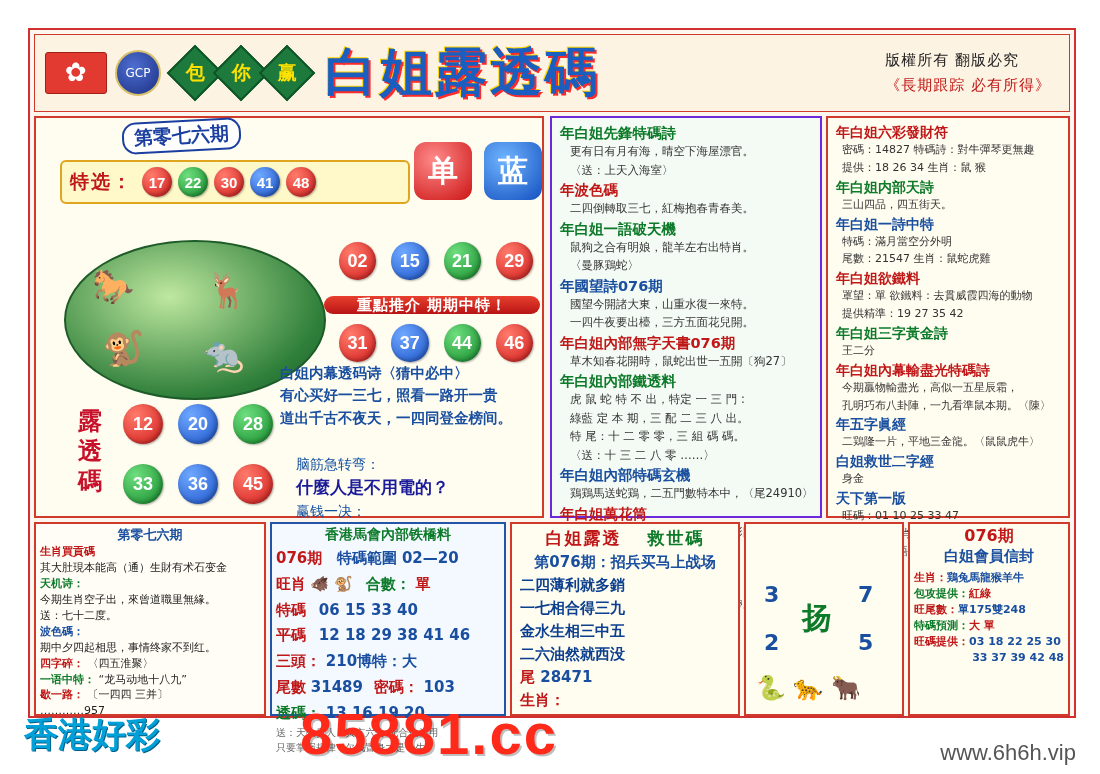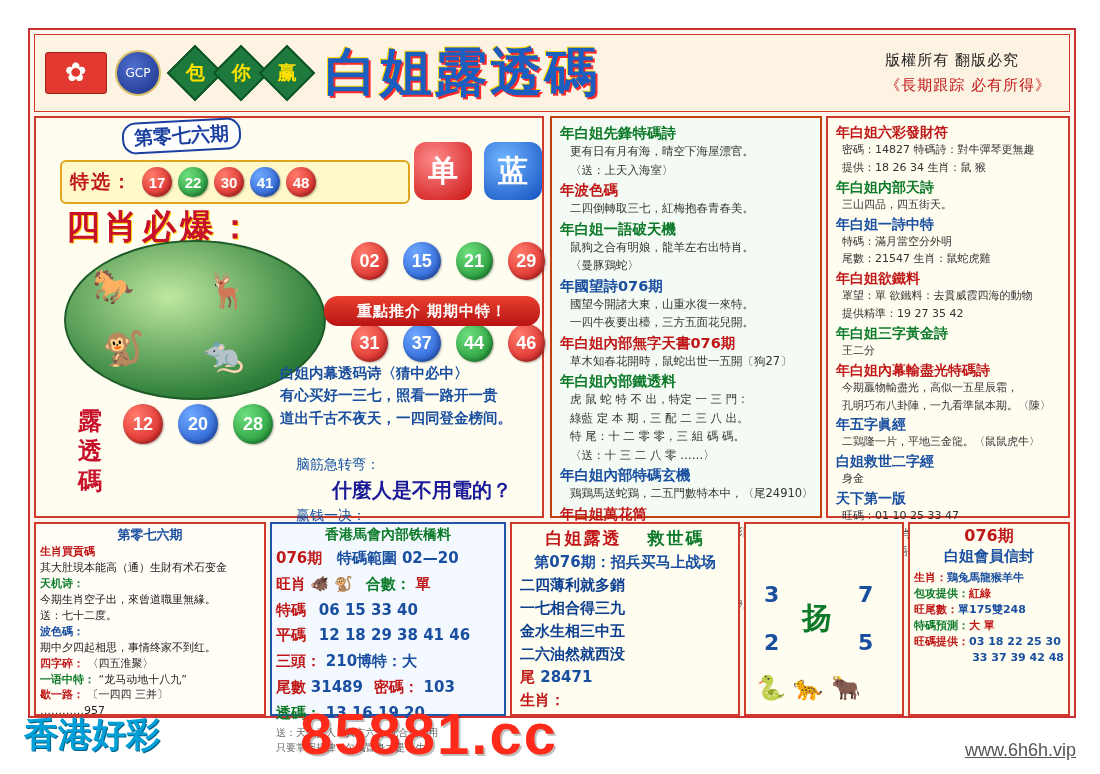--- a/index.html
+++ b/index.html
@@ -62,21 +62,21 @@
   .headright .l2{font-size:15px;color:#c01818;letter-spacing:1px;}
 
   
   .mainrow{position:absolute; left:4px; top:86px; width:1036px; height:402px;}
   .leftbox{
     position:absolute;left:0;top:0;width:510px;height:402px;
     background:#fffdf0;border:2px solid #cf3a2a;
   }
   .midbox{
     position:absolute;left:516px;top:0;width:272px;height:402px;
-    background:#f4fbf4;border:2px solid #c2410c;
+    background:#f4fbf4;border:2px solid #6d28d9;
   }
   .rightbox{
     position:absolute;left:792px;top:0;width:244px;height:402px;
     background:#fffdf0;border:2px solid #cf3a2a;
   }
 
   
   .period{
     position:absolute;left:86px;top:2px;
     font-family:"DejaVu Serif",serif;font-size:19px;font-weight:bold;color:#1b3fa0;
@@ -120,25 +120,25 @@
     background:radial-gradient(ellipse at 40% 35%, #bfe8a0, #2f7f3a 70%, #1d5c28);
     border:2px solid #1d5c28;
     overflow:hidden;
   }
   .animal{position:absolute;font-size:34px;}
   .a1{left:26px;top:24px;}
   .a2{left:140px;top:28px;}
   .a3{left:36px;top:86px;}
   .a4{left:136px;top:92px;}
 
-  .rightballs{position:absolute;left:312px;top:124px;width:200px;}
+  .rightballs{position:absolute;left:300px;top:124px;width:200px;}
   .rowb{display:flex;gap:9px;margin-bottom:10px;}
   .rowb .ball{width:38px;height:38px;font-size:18px;}
   .zhongdian{
-    position:absolute;left:288px;top:178px;width:216px;height:30px;
+    position:absolute;left:288px;top:178px;width:216px;height:18px;
     background:linear-gradient(#e8402e,#b81414);
     border-radius:14px;display:flex;align-items:center;justify-content:center;
     color:#fff;font-size:15px;font-weight:bold;letter-spacing:1px;
   }
 
   .lutouma{
     position:absolute;left:34px;top:288px;width:40px;
     font-family:"DejaVu Serif",serif;font-size:24px;font-weight:bold;color:#c7102a;
     line-height:1.25;text-align:center;
   }
@@ -146,21 +146,21 @@
   .lowballs .rowb .ball{width:40px;height:40px;font-size:18px;}
 
   .poem{
     position:absolute;left:244px;top:244px;width:244px;
     font-size:14.5px;line-height:1.55;color:#1a4fa0;font-weight:bold;
   }
   .riddle{
     position:absolute;left:260px;top:336px;width:250px;
     font-size:14px;line-height:1.5;color:#104e9e;
   }
-  .riddle .big{font-size:20px;font-weight:bold;color:#1b1b9a;margin-left:36px;}
+  .riddle .big{font-size:17px;font-weight:bold;color:#1b1b9a;}
   .riddle .grn{color:#0d7a2a;font-weight:bold;}
 
   
   .mtitle{font-size:14.5px;font-weight:bold;color:#0d7a2a;margin:2px 0 1px 4px;}
   .mtitle.red{color:#c01818;}
   .mtitle.blue{color:#1a4fa0;}
   .mtext{font-size:11.5px;color:#333;line-height:1.35;margin:0 0 3px 14px;}
   .midinner{padding:4px 4px 0 4px;}
 
   
@@ -205,21 +205,21 @@
     letter-spacing:2px;
     text-shadow:2px 2px 0 rgba(0,0,0,.25);
   }
   .wmleft{
     position:absolute;left:24px;top:712px;
     font-family:"DejaVu Serif",serif;font-size:34px;font-weight:bold;
     color:#00a0d8;text-shadow:1px 1px 0 #005f86;
   }
   .wmright{
     position:absolute;right:24px;top:740px;
-    font-size:18px;color:#555;font-family:"Liberation Sans",sans-serif;text-decoration:underline;
+    font-size:22px;color:#555;font-family:"Liberation Sans",sans-serif;
   }
 </style>
 </head>
 <body>
 
 <div class="page">
   <div class="sheet">
 
     <div class="header">
       <div class="flag"></div>
@@ -252,21 +252,20 @@
           <span class="ball b-red">17</span>
           <span class="ball b-green">22</span>
           <span class="ball b-red">30</span>
           <span class="ball b-blue">41</span>
           <span class="ball b-red">48</span>
         </div>
 
         <div class="dan">单</div>
         <div class="lan">蓝</div>
 
-        <div class="sixiao">四肖必爆：</div>
 
         <div class="oval">
           <span class="animal a1">🐎</span>
           <span class="animal a2">🦌</span>
           <span class="animal a3">🐒</span>
           <span class="animal a4">🐀</span>
         </div>
 
         <div class="rightballs">
           <div class="rowb">
@@ -288,20 +287,25 @@
 
         <div class="lutouma">露透碼</div>
 
         <div class="lowballs">
           <div class="rowb">
             <span class="ball b-red">12</span>
             <span class="ball b-blue">20</span>
             <span class="ball b-green">28</span>
           </div>
           <div style="height:10px"></div>
+          <div class="rowb">
+            <span class="ball b-green">33</span>
+            <span class="ball b-blue">36</span>
+            <span class="ball b-red">45</span>
+          </div>
         </div>
 
         <div class="poem">
           <div>白姐内幕透码诗〈猜中必中〉</div>
           <div>有心买好一三七，照看一路开一贵</div>
           <div>道出千古不夜天，一四同登金榜间。</div>
         </div>
 
         <div class="riddle">
           <div>脑筋急转弯：</div>

